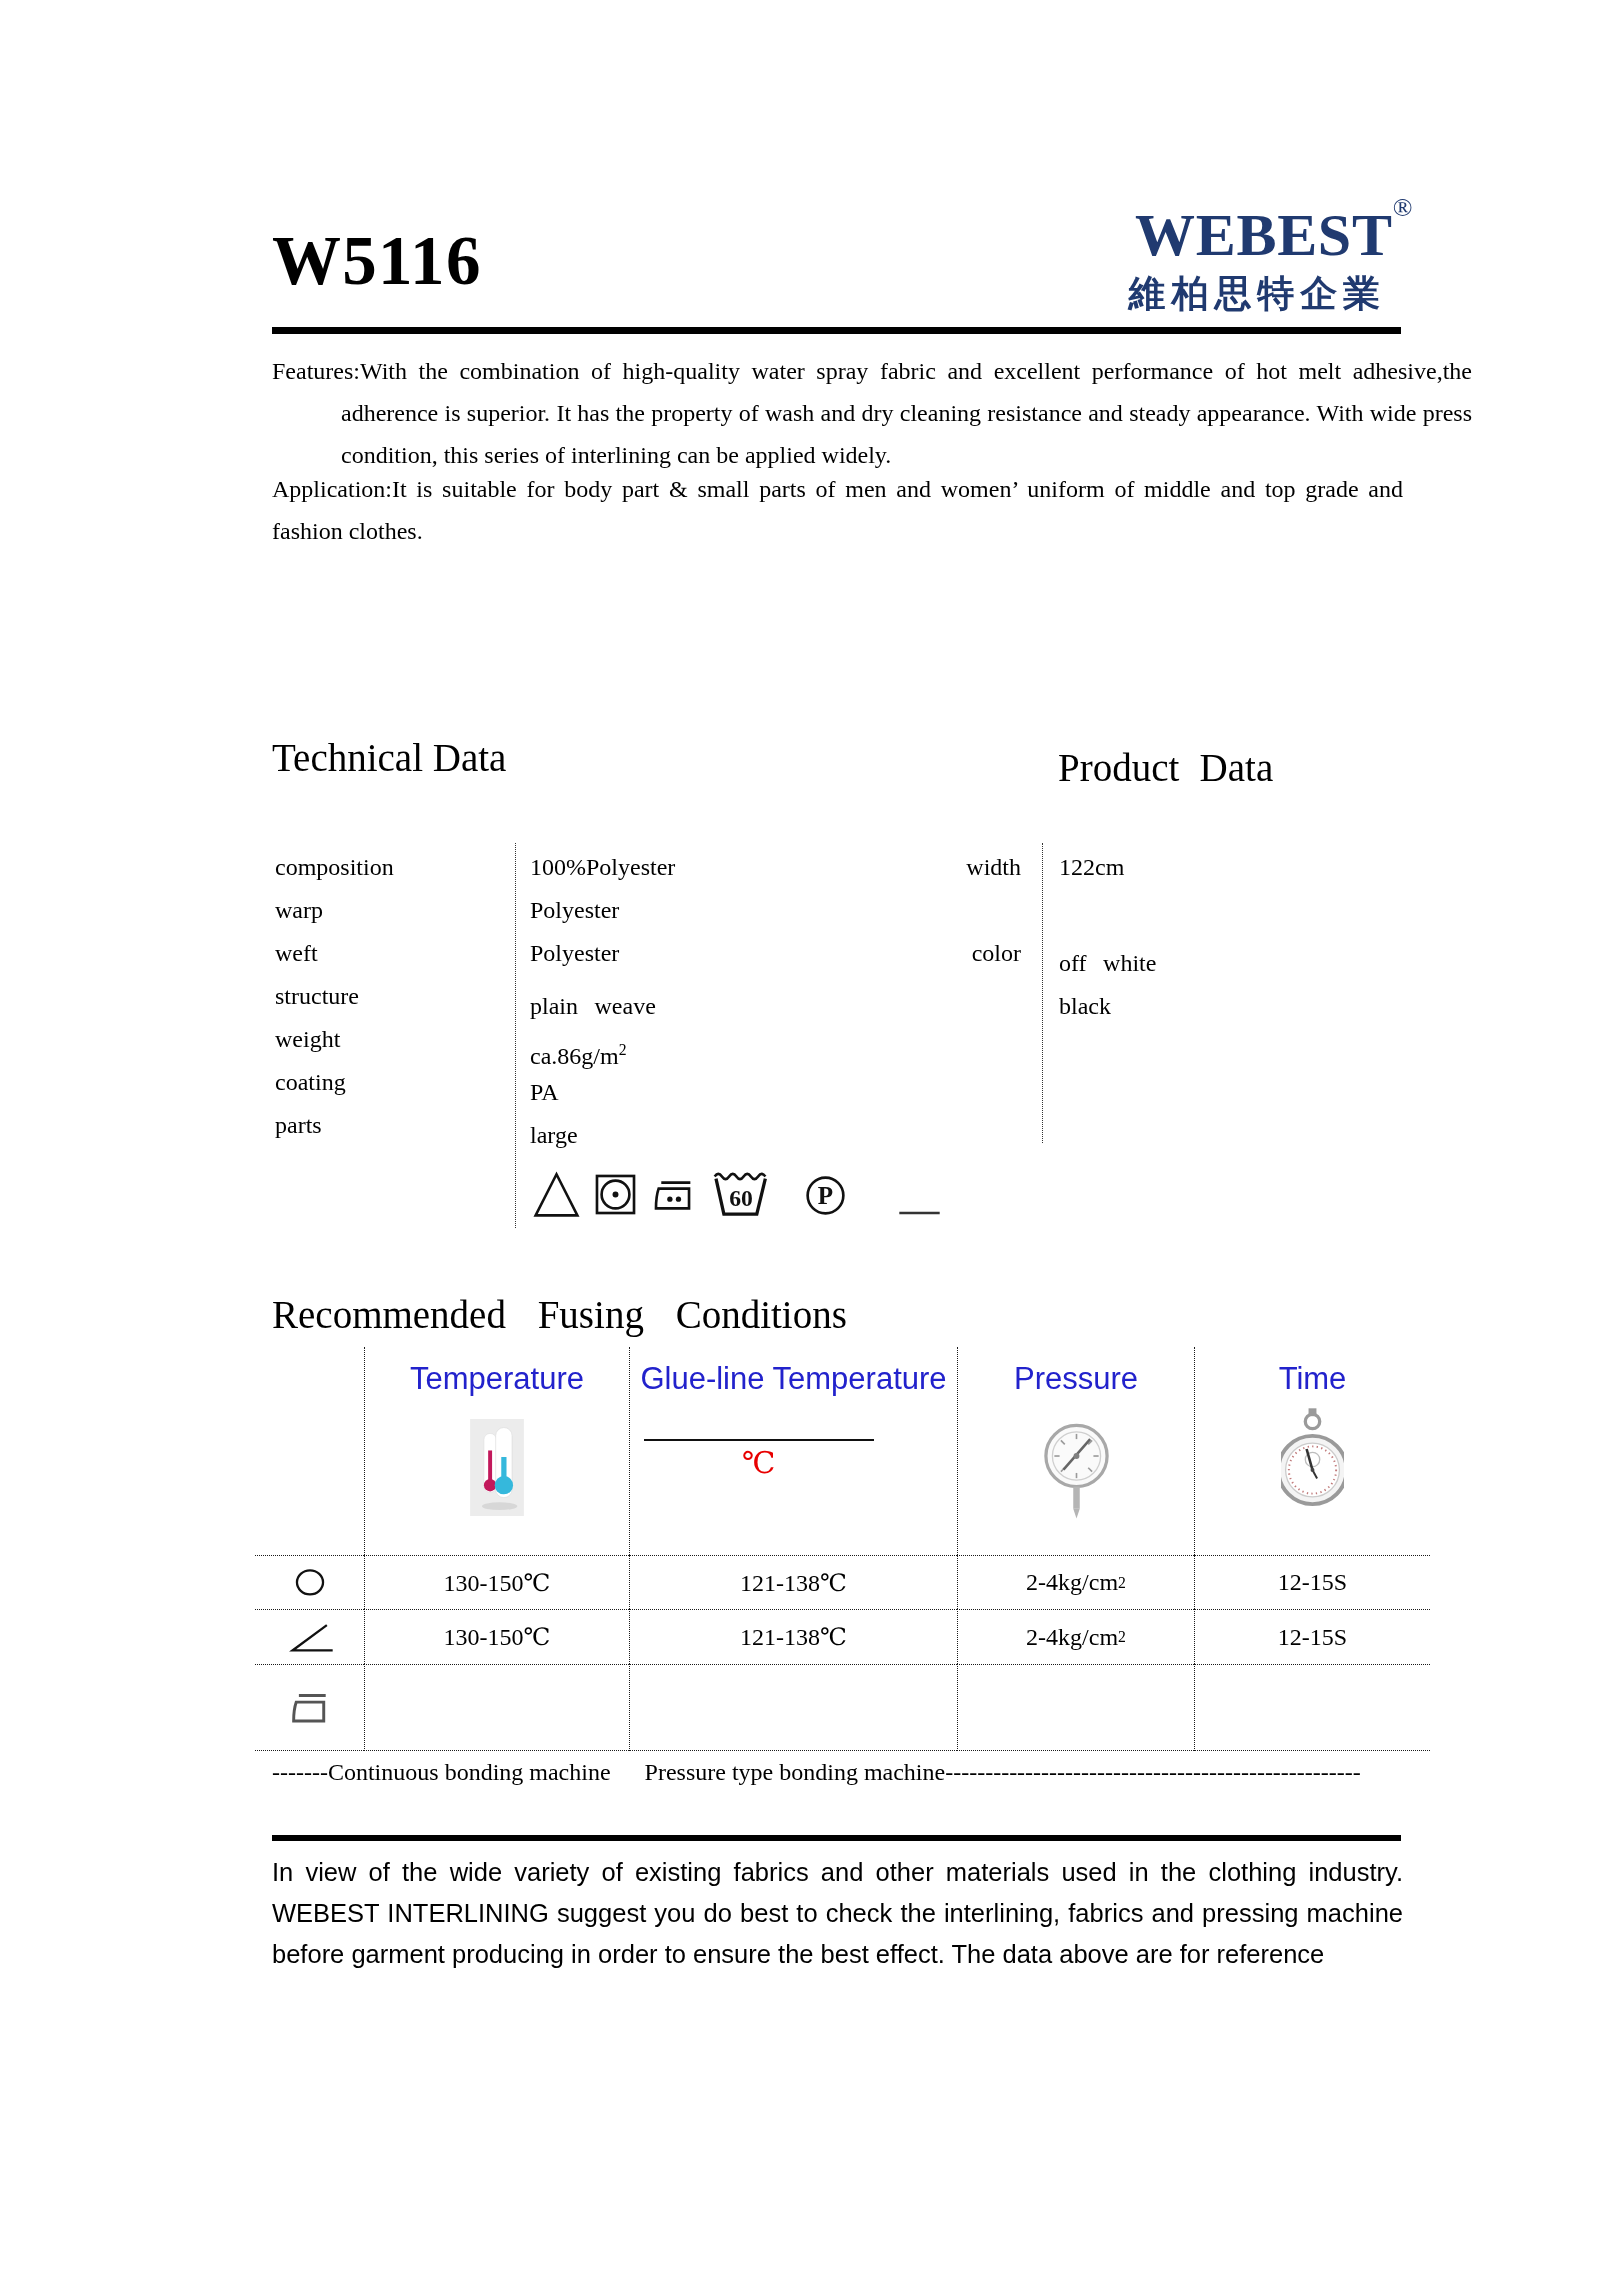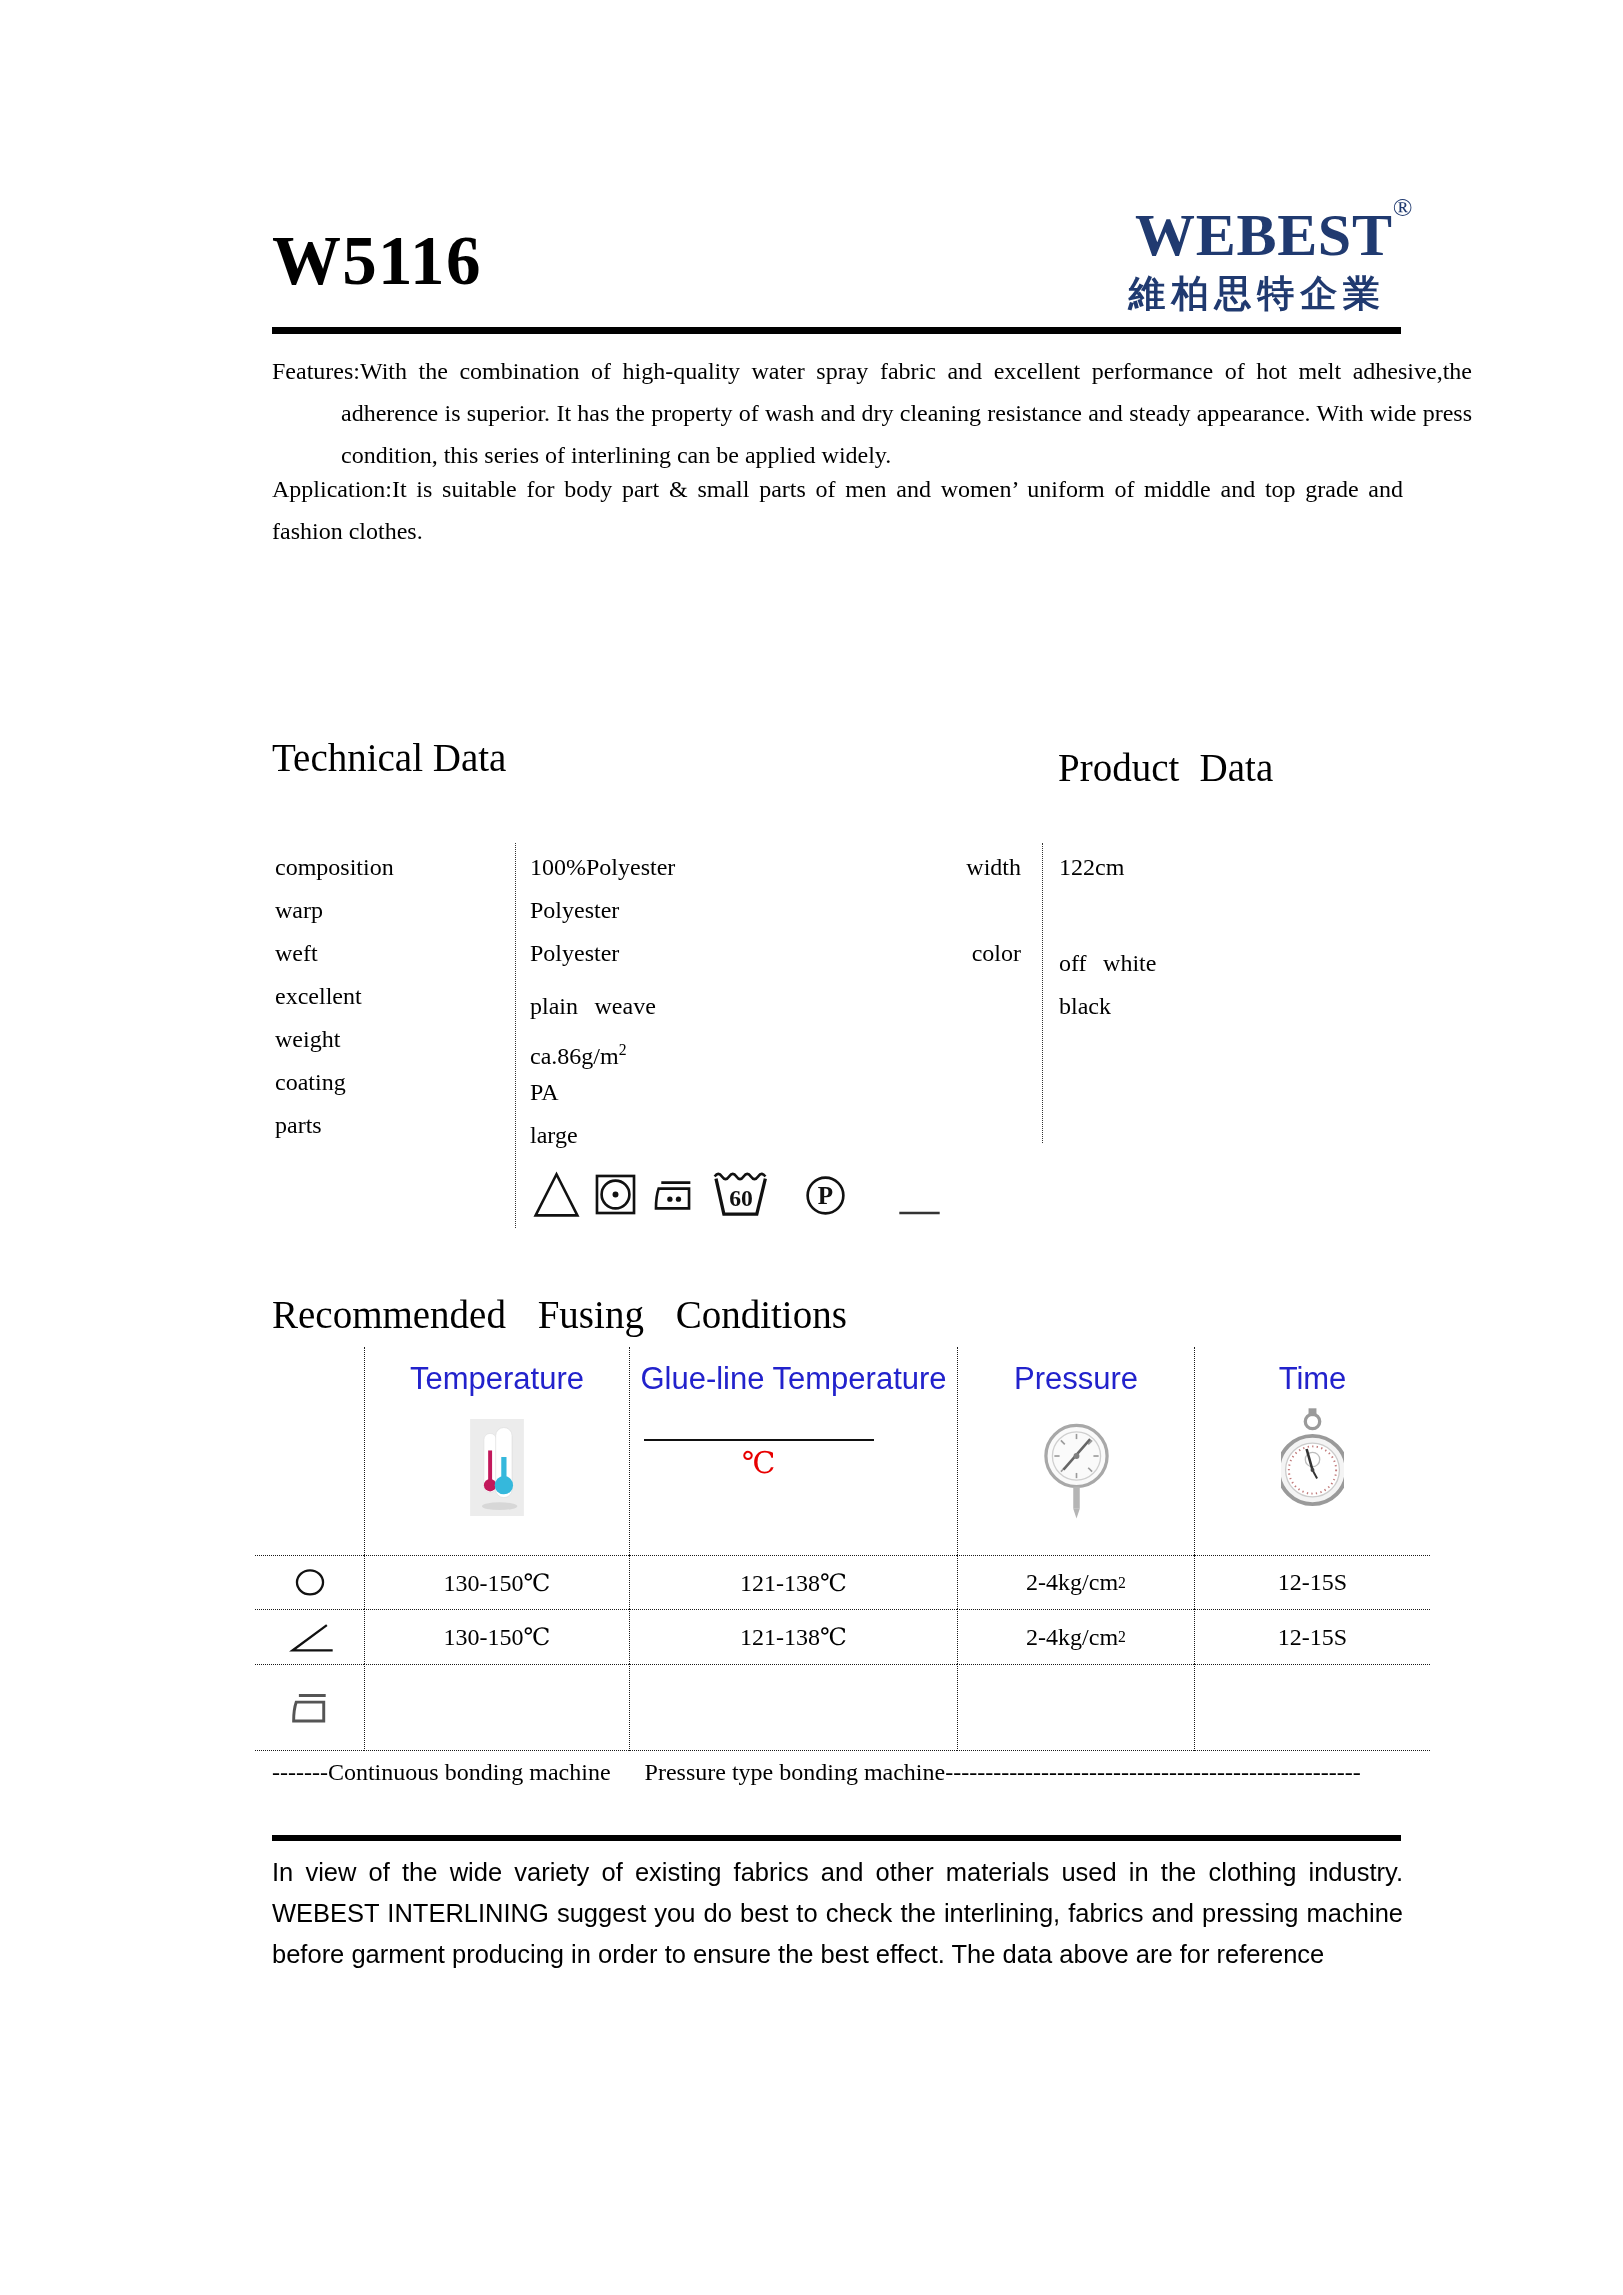--- a/index.html
+++ b/index.html
@@ -78,21 +78,21 @@
   <p class="intro features">Features:With the combination of high-quality water spray fabric and excellent performance of hot melt adhesive,the adherence is superior. It has the property of wash and dry cleaning resistance and steady appearance. With wide press condition, this series of interlining can be applied widely.</p>
   <p class="intro application">Application:It is suitable for body part &amp; small parts of men and women’ uniform of middle and top grade and fashion clothes.</p>
 
   <h2 class="sect-title tech-title">Technical Data</h2>
   <h2 class="sect-title prod-title wide-words">Product Data</h2>
 
   <div class="tcol tech-labels">
     <div class="trow">composition</div>
     <div class="trow">warp</div>
     <div class="trow">weft</div>
-    <div class="trow">excellent</div>
+    <div class="trow">structure</div>
     <div class="trow">weight</div>
     <div class="trow">coating</div>
     <div class="trow">parts</div>
   </div>
   <div class="vline vline-tech"></div>
   <div class="tcol tech-values">
     <div class="trow">100%Polyester</div>
     <div class="trow">Polyester</div>
     <div class="trow">Polyester</div>
     <div class="trow wide-words">plain weave</div>

